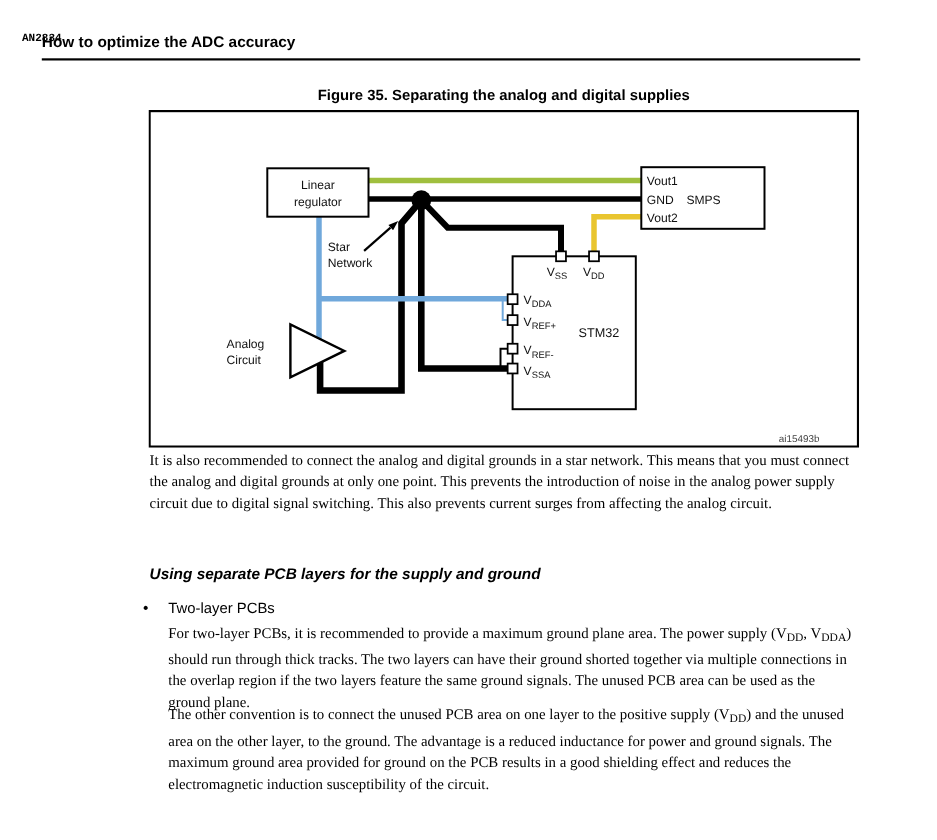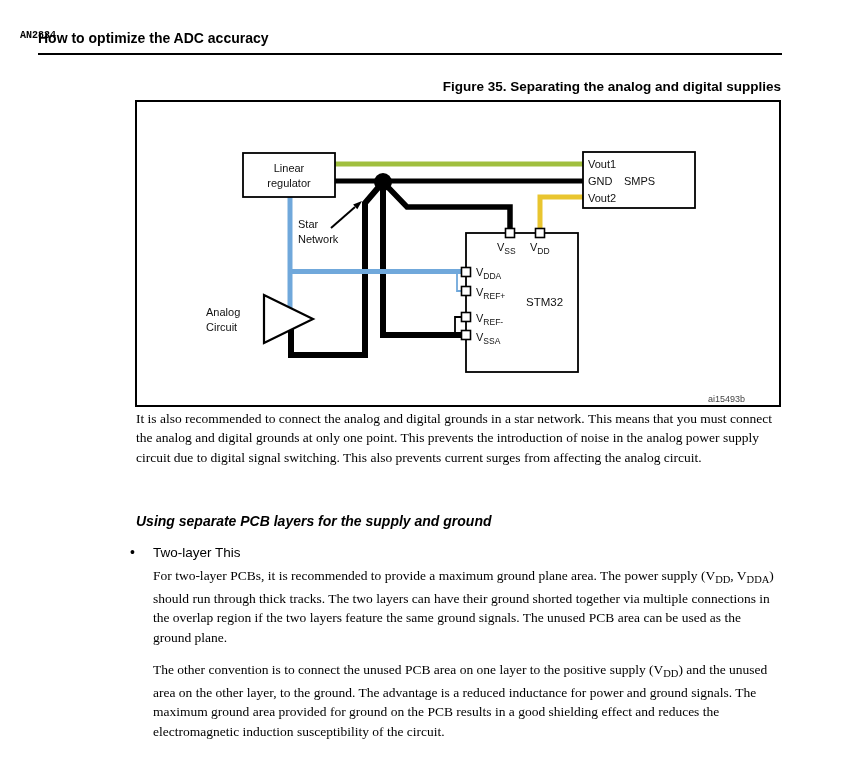--- a/index.html
+++ b/index.html
@@ -1,33 +1,33 @@
 <!DOCTYPE html>
 <html><head>
 <meta charset="utf-8">
 <style>
   html,body{margin:0;padding:0;background:#ffffff;}
   body{width:852px;height:764px;position:relative;font-family:"Liberation Sans",sans-serif;color:#000;overflow:hidden;}
   .abs{position:absolute;}
   .hdr-left{left:20px;top:30px;font-size:10px;font-weight:bold;font-family:Liberation Mono, monospace;}
   .hdr-right{left:38px;top:30px;width:744px;text-align:left;font-size:14px;font-weight:bold;}
   .hdr-rule{left:38px;top:53px;width:744px;height:2px;background:#000;}
-  .fig-caption{left:135px;top:79px;width:646px;text-align:right;font-size:13.5px;font-weight:bold;}
+  .fig-caption{left:135px;top:79px;width:646px;text-align:center;font-size:13.5px;font-weight:bold;}
   .fig-canvas{left:135px;top:100px;width:720px;height:307px;}
   .dtxt{font-family:"Liberation Sans",sans-serif;font-size:11px;fill:#111;}
   .dtxt-mid{text-anchor:middle;}
   .dsub{font-size:8.5px;}
   .wm{font-family:"Liberation Sans",sans-serif;font-size:9px;fill:#444;text-anchor:end;}
   .para{font-size:13.5px;line-height:19.4px;font-family:Liberation Serif, serif;}
   .para1{left:136px;top:409px;width:644px;}
   .sect-head{left:136px;top:513px;font-size:14px;font-weight:bold;font-style:italic;}
   .bullet-dot{left:130px;top:544px;font-size:14px;}
   .bullet-label{left:153px;top:545px;font-size:13.5px;}
   .para2{left:153px;top:566px;width:624px;}
-  .para3{left:153px;top:660px;width:624px;}
+  .para3{left:153px;top:640px;width:624px;}
   .sub{font-size:10.5px;vertical-align:-2.5px;}
 </style>
 </head>
 <body>
 
 <div class="abs hdr-left">AN2834</div>
 <div class="abs hdr-right">How to optimize the ADC accuracy</div>
 <div class="abs hdr-rule"></div>
 
 <div class="abs fig-caption">Figure 35. Separating the analog and digital supplies</div>
@@ -90,16 +90,16 @@
 
     <text class="wm" x="610" y="302">ai15493b</text>
   </svg>
 </div>
 
 <div class="abs para para1">It is also recommended to connect the analog and digital grounds in a star network. This means that you must connect the analog and digital grounds at only one point. This prevents the introduction of noise in the analog power supply circuit due to digital signal switching. This also prevents current surges from affecting the analog circuit.</div>
 
 <div class="abs sect-head">Using separate PCB layers for the supply and ground</div>
 
 <div class="abs bullet-dot">•</div>
-<div class="abs bullet-label">Two-layer This</div>
+<div class="abs bullet-label">Two-layer PCBs</div>
 
 <div class="abs para para2"><span>For two-layer PCBs, it is recommended to provide a maximum ground plane area. The power supply (V</span><span class="sub">DD</span><span>, V</span><span class="sub">DDA</span><span>) should run through thick tracks. The two layers can have their ground shorted together via multiple connections in the overlap region if the two layers feature the same ground signals. The unused PCB area can be used as the ground plane.</span></div>
 <div class="abs para para3"><span>The other convention is to connect the unused PCB area on one layer to the positive supply (V</span><span class="sub">DD</span><span>) and the unused area on the other layer, to the ground. The advantage is a reduced inductance for power and ground signals. The maximum ground area provided for ground on the PCB results in a good shielding effect and reduces the electromagnetic induction susceptibility of the circuit.</span></div>
 
 </body></html>

